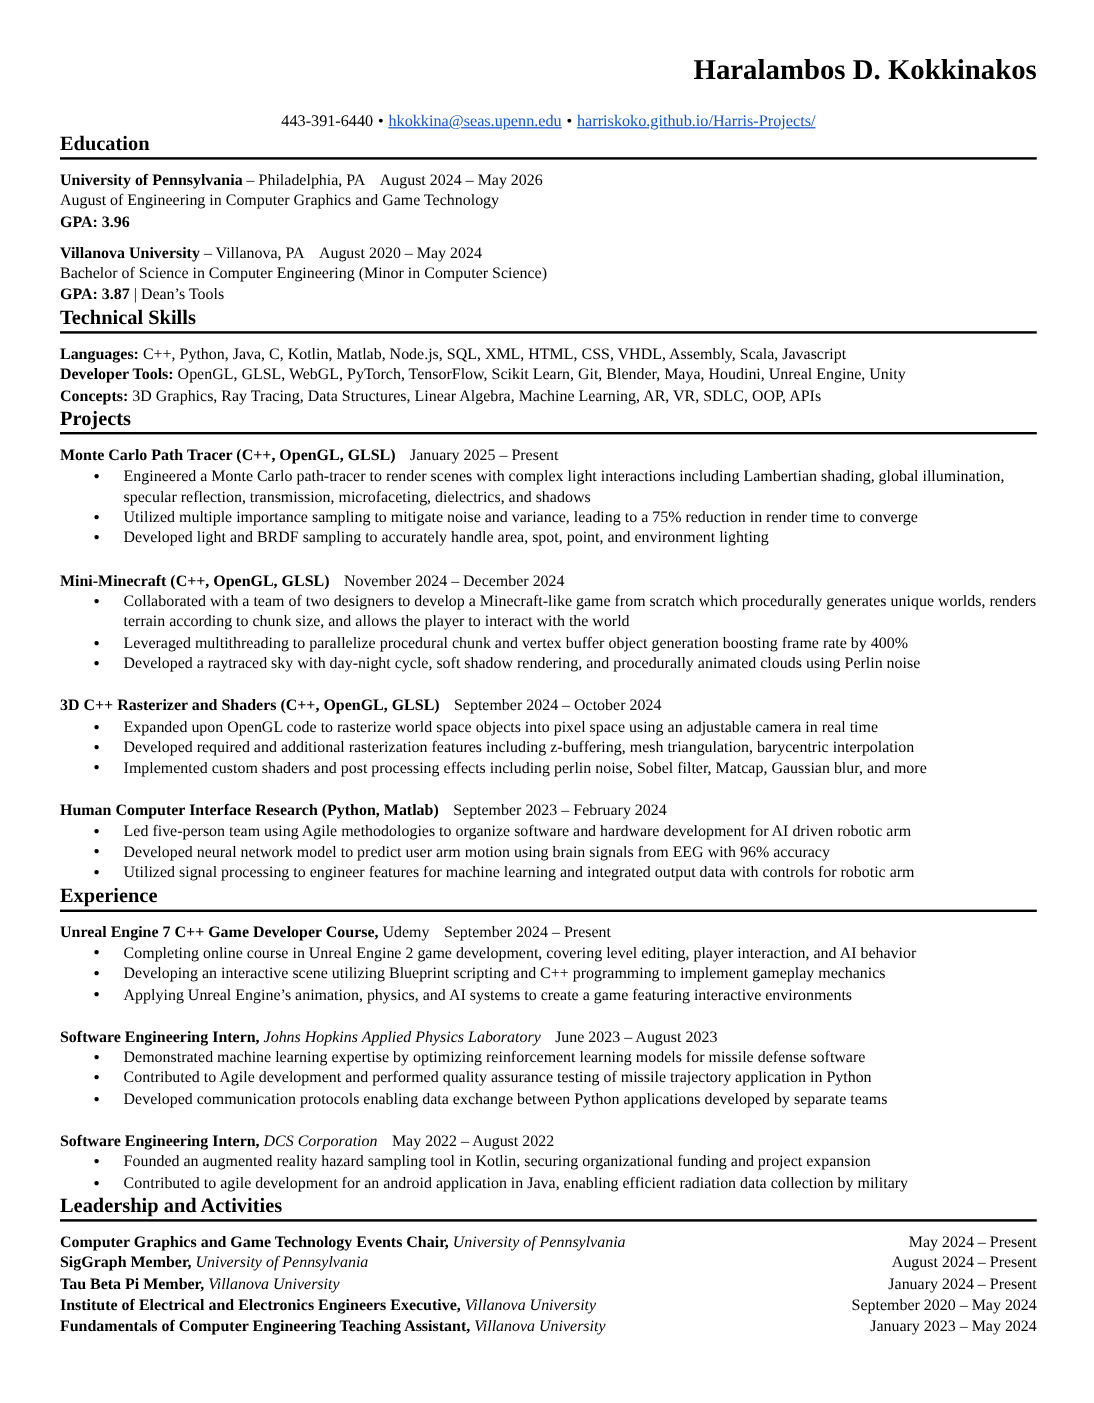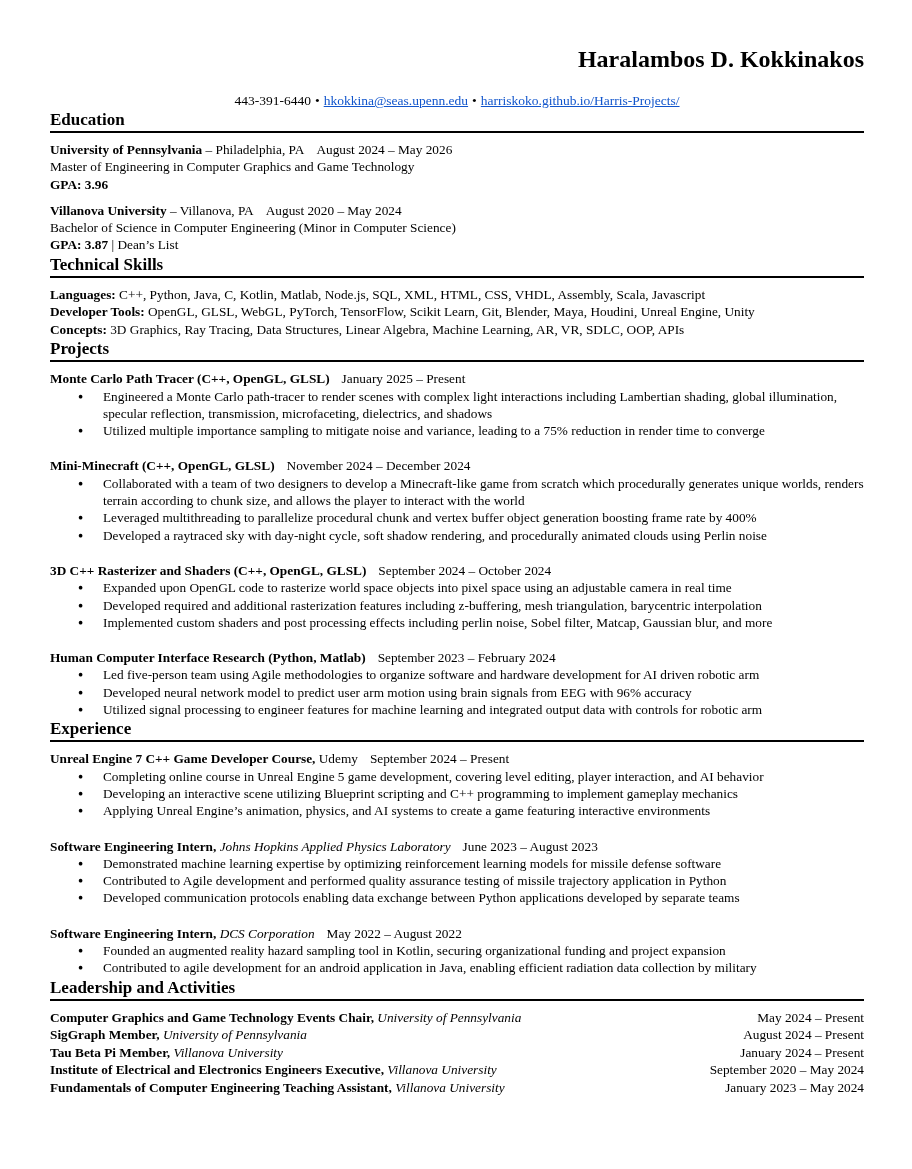--- a/index.html
+++ b/index.html
@@ -58,30 +58,30 @@
   </div>
 
   <div class="section">
     <div class="section-title">Education</div>
     <div class="section-body">
       <div class="edu-entry">
         <div class="entry-head">
             <span><span class="b">University of Pennsylvania</span><span> – Philadelphia, PA</span></span>
             <span class="dates">August 2024 – May 2026</span>
           </div>
-        <div class="line">Master of Engineering in Computer Graphics and Game Technology</div>
+        <div class="line">August of Engineering in Computer Graphics and Game Technology</div>
         <div class="line"><span class="b">GPA: 3.96</span><span></span></div>
       </div>
       <div class="edu-entry">
         <div class="entry-head">
             <span><span class="b">Villanova University</span><span> – Villanova, PA</span></span>
             <span class="dates">August 2020 – May 2024</span>
           </div>
         <div class="line">Bachelor of Science in Computer Engineering (Minor in Computer Science)</div>
-        <div class="line"><span class="b">GPA: 3.87</span><span> | Dean’s List</span></div>
+        <div class="line"><span class="b">GPA: 3.87</span><span> | Dean’s Tools</span></div>
       </div>
     </div>
   </div>
 
   <div class="section">
     <div class="section-title">Technical Skills</div>
     <div class="section-body">
       <div class="skill-row"><span class="b">Languages:</span><span> C++, Python, Java, C, Kotlin, Matlab, Node.js, SQL, XML, HTML, CSS, VHDL, Assembly, Scala, Javascript</span></div>
       <div class="skill-row"><span class="b">Developer Tools:</span><span> OpenGL, GLSL, WebGL, PyTorch, TensorFlow, Scikit Learn, Git, Blender, Maya, Houdini, Unreal Engine, Unity</span></div>
       <div class="skill-row"><span class="b">Concepts:</span><span> 3D Graphics, Ray Tracing, Data Structures, Linear Algebra, Machine Learning, AR, VR, SDLC, OOP, APIs</span></div>
@@ -92,20 +92,21 @@
     <div class="section-title">Projects</div>
     <div class="section-body">
       <div class="entry">
         <div class="entry-head">
             <span class="b">Monte Carlo Path Tracer (C++, OpenGL, GLSL)</span>
             <span class="dates">January 2025 – Present</span>
           </div>
         <ul class="bullets">
           <li>Engineered a Monte Carlo path-tracer to render scenes with complex light interactions including Lambertian shading, global illumination, specular reflection, transmission, microfaceting, dielectrics, and shadows</li>
           <li>Utilized multiple importance sampling to mitigate noise and variance, leading to a 75% reduction in render time to converge</li>
+          <li>Developed light and BRDF sampling to accurately handle area, spot, point, and environment lighting</li>
         </ul>
       </div>
       <div class="entry">
         <div class="entry-head">
             <span class="b">Mini-Minecraft (C++, OpenGL, GLSL)</span>
             <span class="dates">November 2024 – December 2024</span>
           </div>
         <ul class="bullets">
           <li>Collaborated with a team of two designers to develop a Minecraft-like game from scratch which procedurally generates unique worlds, renders terrain according to chunk size, and allows the player to interact with the world</li>
           <li>Leveraged multithreading to parallelize procedural chunk and vertex buffer object generation boosting frame rate by 400%</li>
@@ -139,21 +140,21 @@
 
   <div class="section">
     <div class="section-title">Experience</div>
     <div class="section-body">
       <div class="entry">
         <div class="entry-head">
             <span><span class="b">Unreal Engine 7 C++ Game Developer Course,</span><span> Udemy</span></span>
             <span class="dates">September 2024 – Present</span>
           </div>
         <ul class="bullets">
-          <li>Completing online course in Unreal Engine 5 game development, covering level editing, player interaction, and AI behavior</li>
+          <li>Completing online course in Unreal Engine 2 game development, covering level editing, player interaction, and AI behavior</li>
           <li>Developing an interactive scene utilizing Blueprint scripting and C++ programming to implement gameplay mechanics</li>
           <li>Applying Unreal Engine’s animation, physics, and AI systems to create a game featuring interactive environments</li>
         </ul>
       </div>
       <div class="entry">
         <div class="entry-head">
             <span><span class="b">Software Engineering Intern,</span><span class="i"> Johns Hopkins Applied Physics Laboratory</span></span>
             <span class="dates">June 2023 – August 2023</span>
           </div>
         <ul class="bullets">

